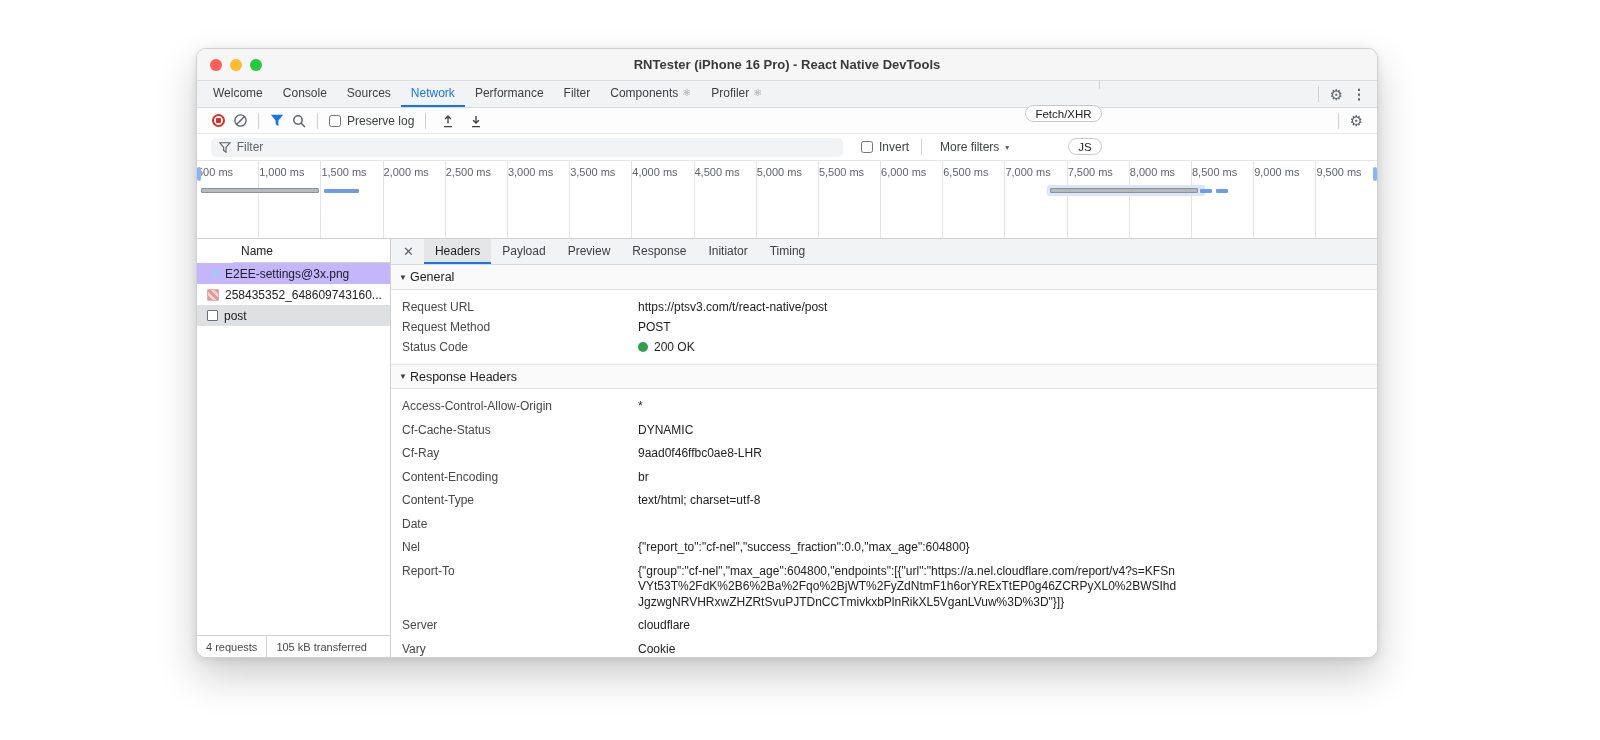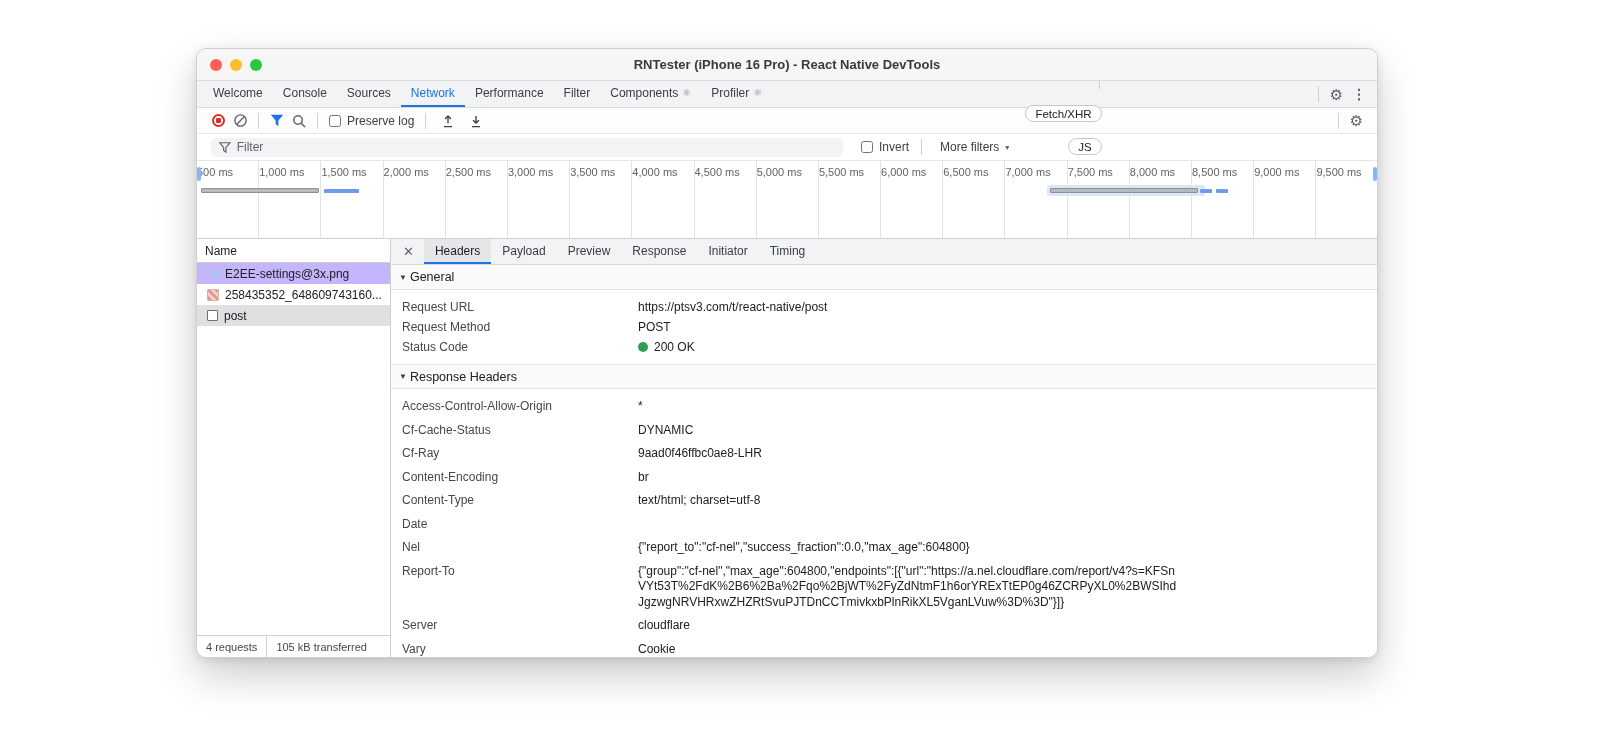--- a/index.html
+++ b/index.html
@@ -68,21 +68,21 @@
   .bar.blue { height:4px; background:#6d9ceb; border-radius:1px; }
   .bar.hl { height:11px; background:#dbe6fb; border-radius:2px; }
   .edge-tick { position:absolute; width:4px; height:14px; background:#8ab4f8; border-radius:2px; top:6px; }
 
   
   .content { flex:1; display:flex; min-height:0; }
 
   
   .leftpanel { width:194px; flex:0 0 194px; border-right:1px solid #cfcfcf; display:flex; flex-direction:column; background:#fff; }
   .namehdr { height:24px; flex:0 0 24px; border-bottom:1px solid #d0d0d0; font-size:12px; color:#202124;
-    display:flex; align-items:center; padding-left:8px; }
+    display:flex; align-items:center; padding-left:8px;margin-left:36px; }
   .reqrow { height:21px; flex:0 0 21px; display:flex; align-items:center; font-size:12px; color:#202124; overflow:hidden; white-space:nowrap; }
   .reqrow.stripe { background:#c4b5fd; }
   .reqrow.selected { background:#dee0e1; }
   .reqrow .label { margin-left:6px; overflow:hidden; text-overflow:clip; }
   .ic-imgsmall { width:7px; height:7px; background:#a9c7f0; border-radius:1.5px; margin-left:15px; flex:0 0 7px; }
   .ic-thumb { width:12px; height:12px; margin-left:10px; flex:0 0 12px; border-radius:1px;
     background:repeating-linear-gradient(45deg,#e09a93 0 3px,#f3d3cf 3px 6px); border:1px solid #d8b3ae; }
   .ic-doc { width:11px; height:11px; margin-left:10px; flex:0 0 11px; background:#fff; border:1px solid #6b6f73; border-radius:1px; }
   .leftfill { flex:1; }
   .leftfooter { height:22px; flex:0 0 22px; border-top:1px solid #d0d0d0; display:flex; align-items:center; font-size:11px; color:#474747; }

